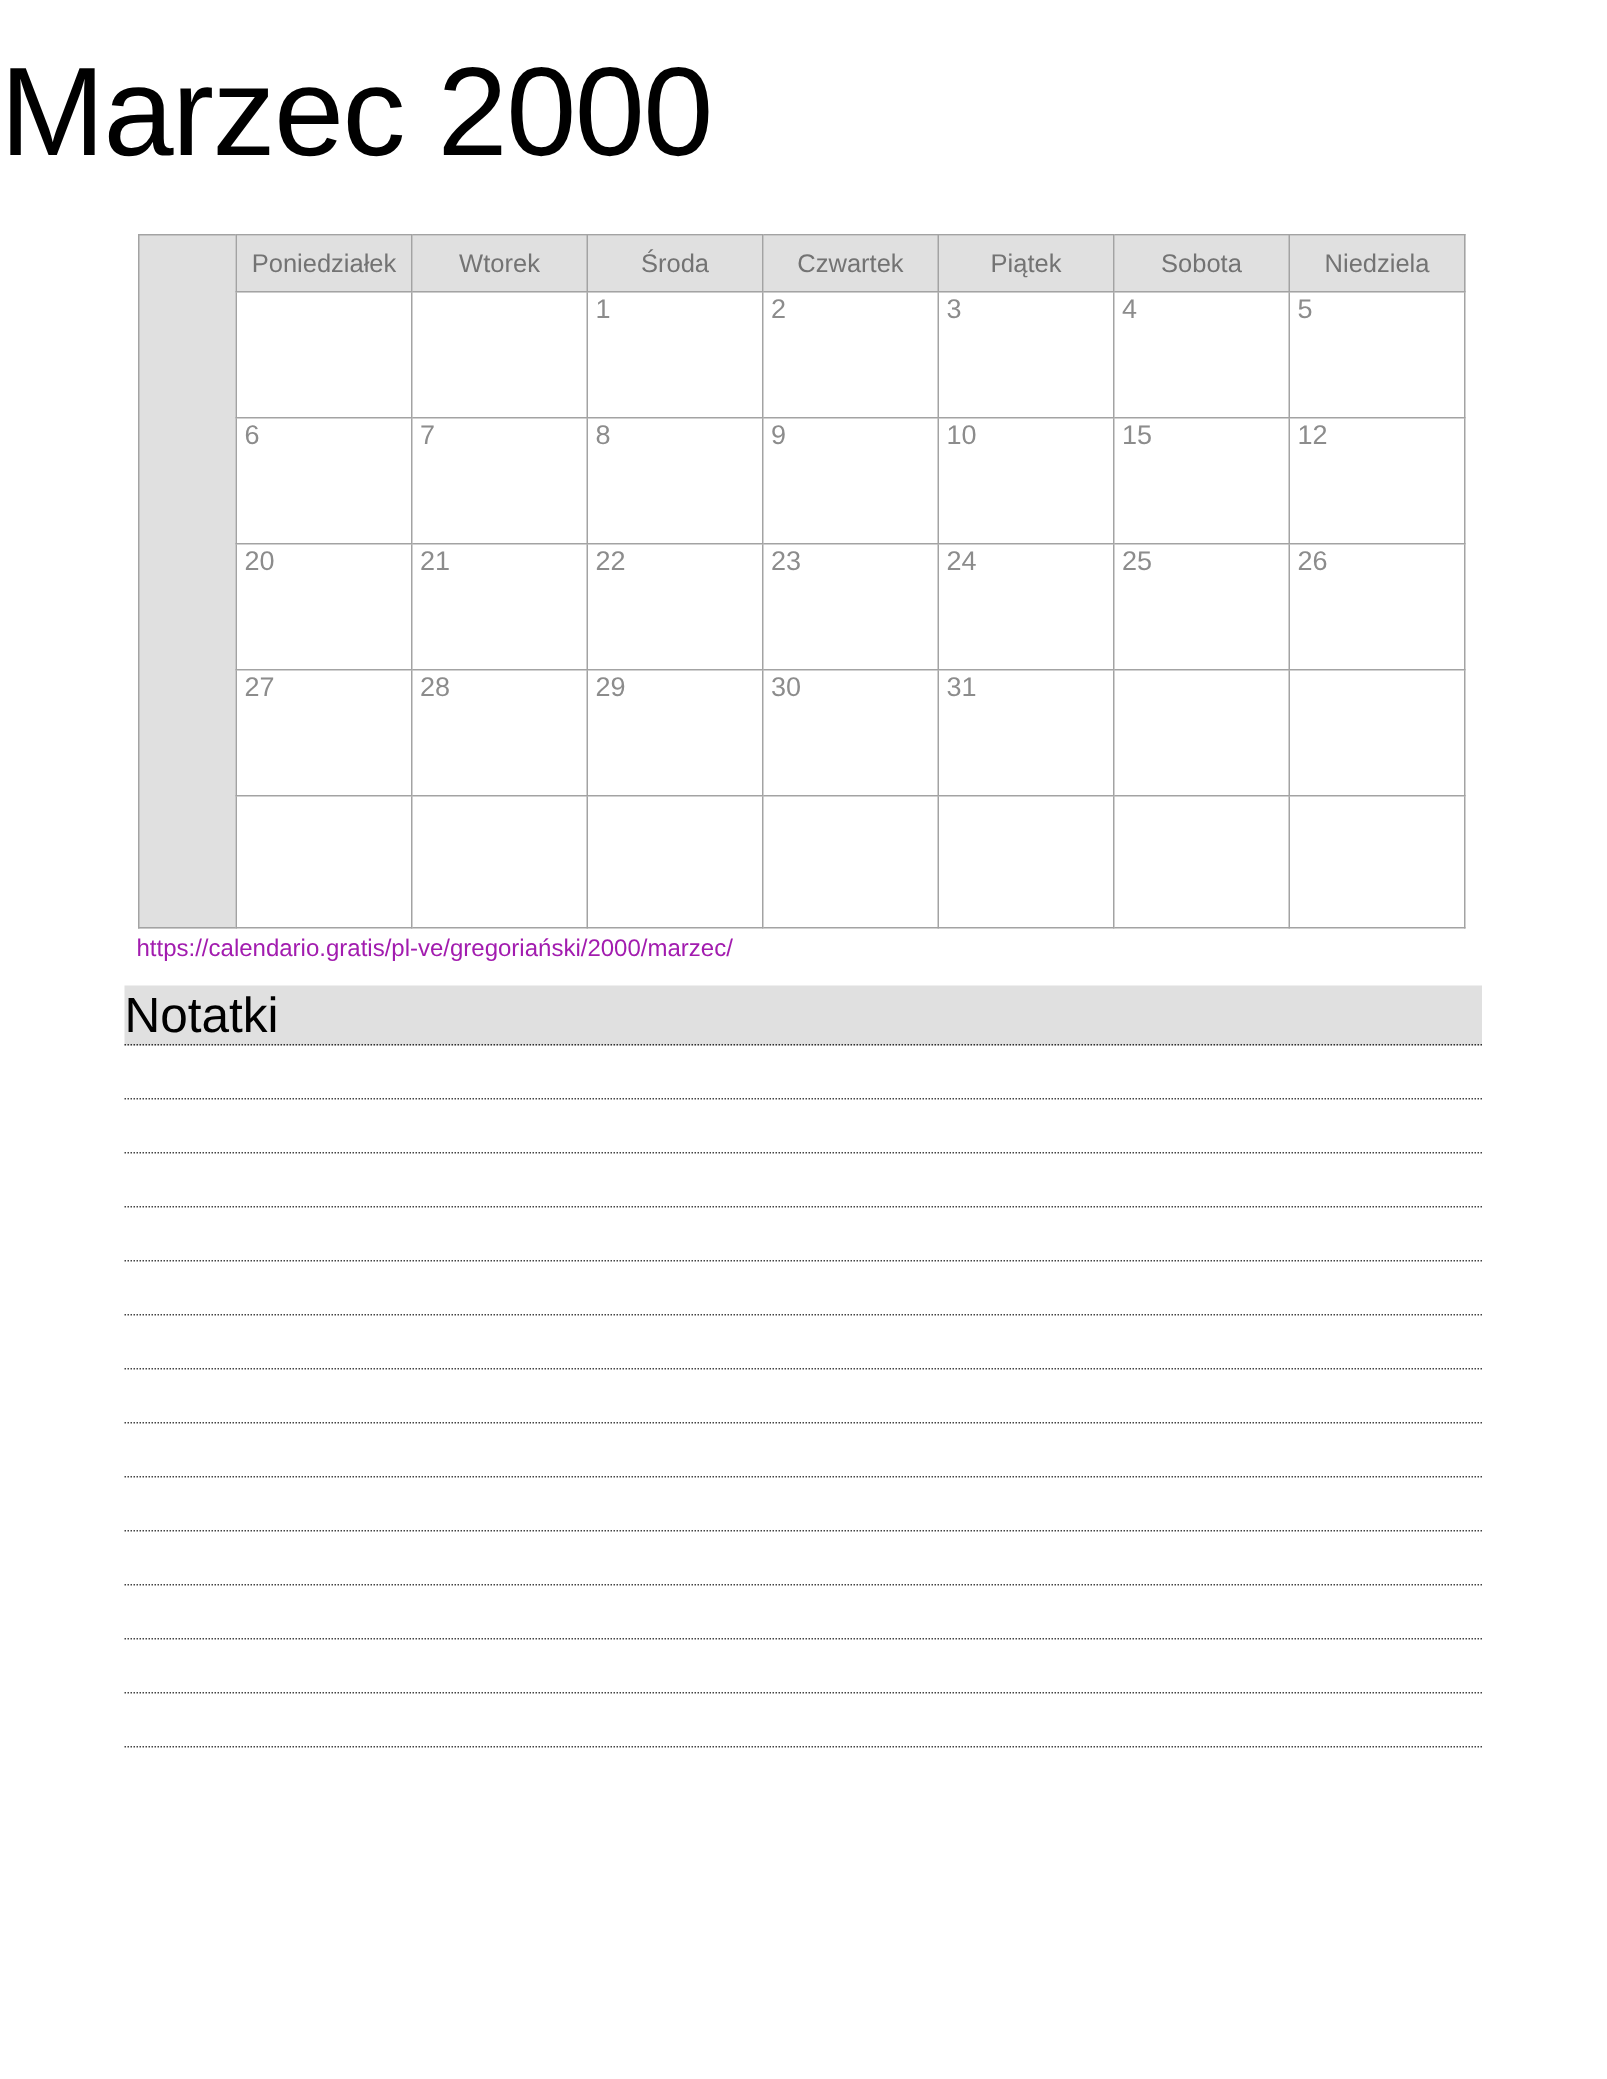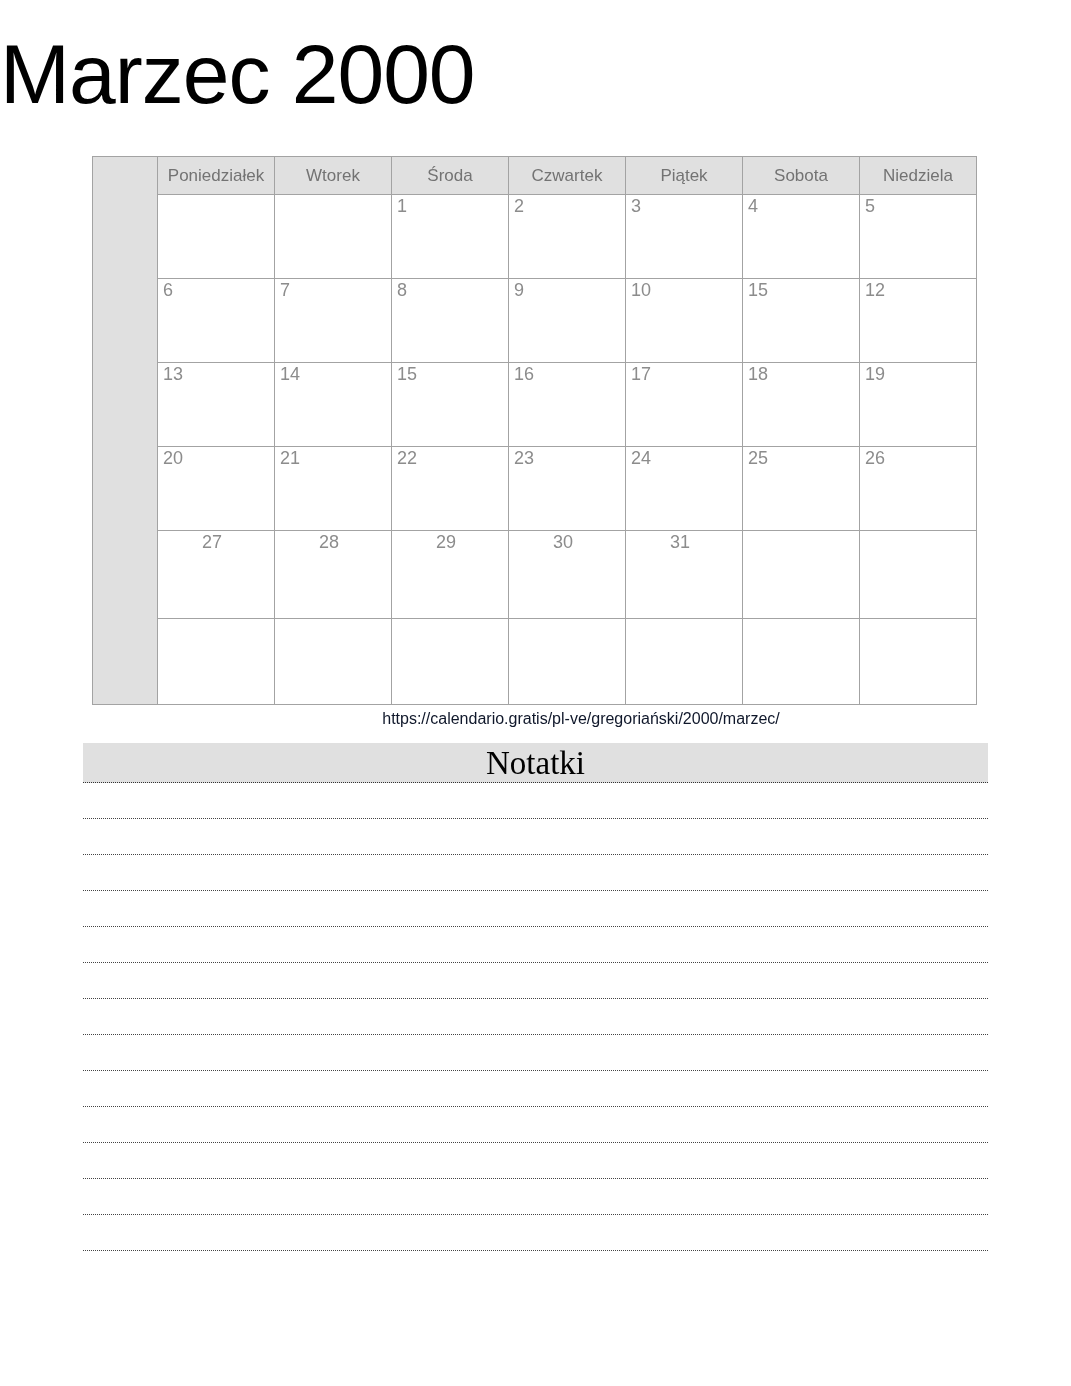--- a/index.html
+++ b/index.html
@@ -59,38 +59,36 @@
     padding: 1px 0 0 5px;
     background: #ffffff;
   }
   table.cal tbody tr:nth-child(5) td { height: 88px; padding-left: 44px; }
   table.cal tbody tr:nth-child(6) td { height: 86px; }
 
   
   .url {
     margin: 5px 0 0 91px;
     font-size: 16px;
-    color: #0f172a;
-    text-align: center;
+    color: #a21caf;
   }
 
   
   .notes {
     margin: 15px 0 0 83px;
     width: 905px;
   }
   .notes-header {
     height: 40px;
     background: #e0e0e0;
     border-bottom: 1px dotted #333;
-    text-align: center;
+    text-align: left;
     font-size: 33px;
     line-height: 40px;
     color: #000;
-    font-family: Liberation Serif, serif;
   }
   .note-line {
     height: 36px;
     border-bottom: 1px dotted #444;
   }
 </style>
 </head>
 <body>
 
 <div class="title">Marzec 2000</div>
@@ -120,29 +118,20 @@
           <td>5</td>
         </tr>
         <tr>
           <td>6</td>
           <td>7</td>
           <td>8</td>
           <td>9</td>
           <td>10</td>
           <td>15</td>
           <td>12</td>
-        </tr>
-        <tr>
-          <td>13</td>
-          <td>14</td>
-          <td>15</td>
-          <td>16</td>
-          <td>17</td>
-          <td>18</td>
-          <td>19</td>
         </tr>
         <tr>
           <td>20</td>
           <td>21</td>
           <td>22</td>
           <td>23</td>
           <td>24</td>
           <td>25</td>
           <td>26</td>
         </tr>

